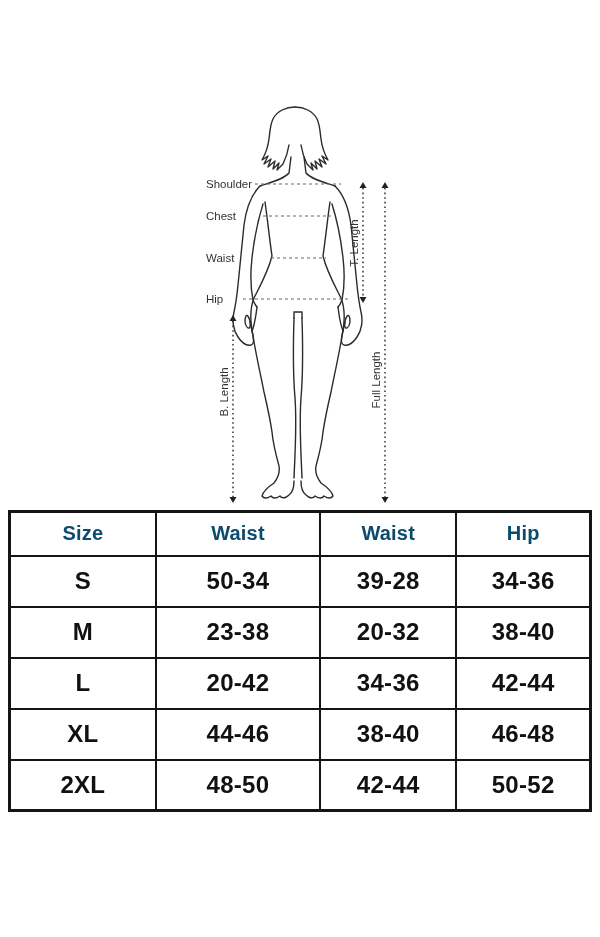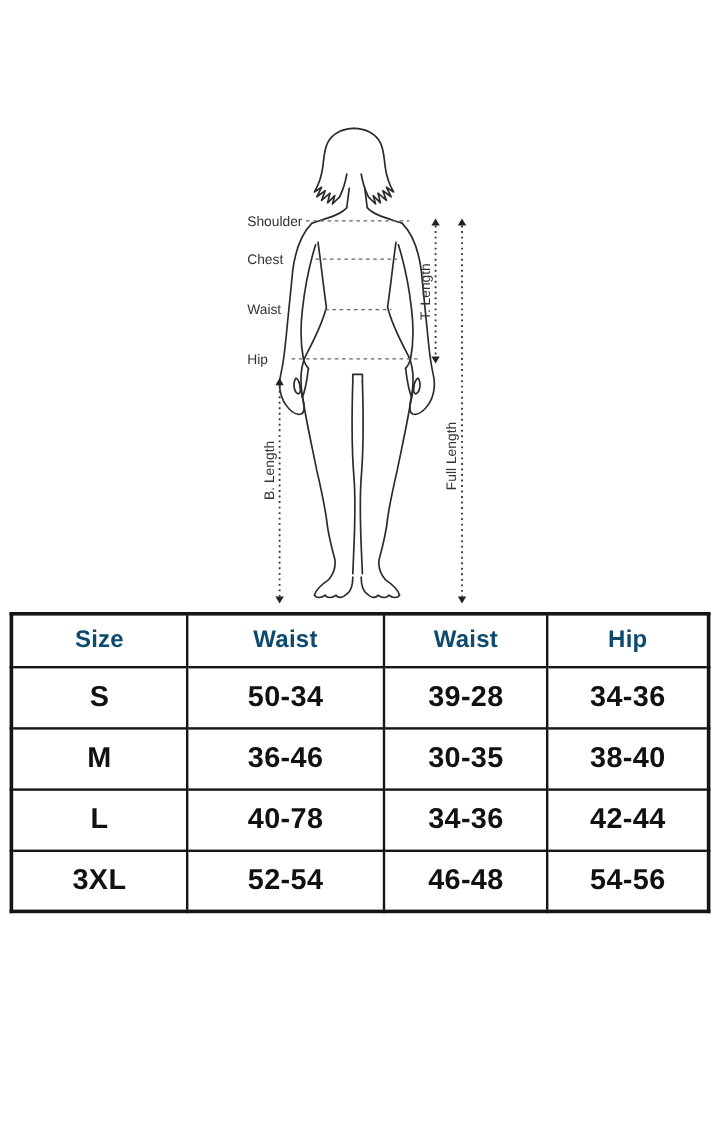--- a/index.html
+++ b/index.html
@@ -122,32 +122,38 @@
     </thead>
     <tbody>
       <tr>
         <td>S</td>
         <td>50-34</td>
         <td>39-28</td>
         <td>34-36</td>
       </tr>
       <tr>
         <td>M</td>
-        <td>36-46</td>
-        <td>30-35</td>
+        <td>23-38</td>
+        <td>20-32</td>
         <td>38-40</td>
       </tr>
       <tr>
         <td>L</td>
-        <td>40-78</td>
+        <td>20-42</td>
         <td>34-36</td>
         <td>42-44</td>
       </tr>
       <tr>
-        <td>3XL</td>
-        <td>52-54</td>
+        <td>XL</td>
+        <td>44-46</td>
+        <td>38-40</td>
         <td>46-48</td>
-        <td>54-56</td>
+      </tr>
+      <tr>
+        <td>2XL</td>
+        <td>48-50</td>
+        <td>42-44</td>
+        <td>50-52</td>
       </tr>
     </tbody>
   </table>
 
 </div>
 
 </body></html>

